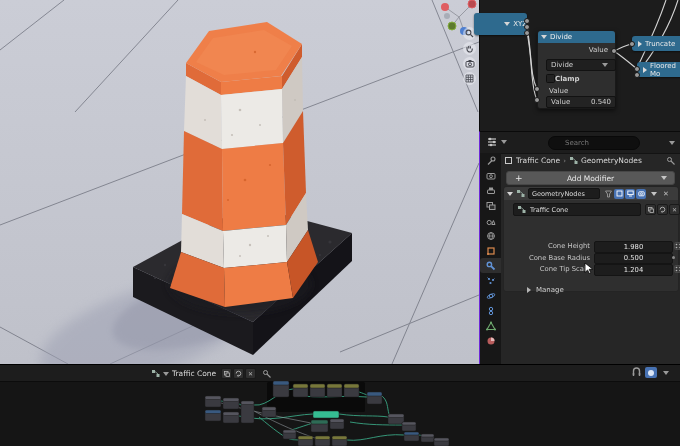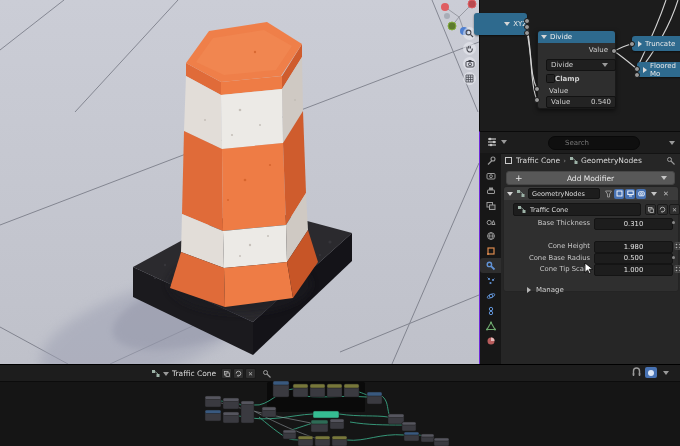--- a/index.html
+++ b/index.html
@@ -427,27 +427,20 @@
           </span>
         <span class="sm-btn">
             <svg width="7" height="7">
               <path d="M1.2,3.5 A2.3,2.3 0 1 1 3.5,5.8" fill="none" stroke="#b5b5b5" stroke-width=".9"></path>
               <polygon points="3.5,4.6 3.5,7 1.8,5.8" fill="#b5b5b5"></polygon>
             </svg>
           </span>
         <span class="sm-btn">✕</span>
       </div>
 
-      <div class="prow" style="top:31px;">
-        <span class="plabel">Base Thickness</span>
-        <div class="pfield">
-            <span>0.310</span>
-          </div>
-        <span class="dot"></span>
-      </div>
       <div class="prow" style="top:54px;">
         <span class="plabel">Cone Height</span>
         <div class="pfield">
             <span>1.980</span>
           </div>
         <svg style="position:absolute;left:170px;top:1px;" width="9" height="8">
             <rect x=".5" y=".5" width="8" height="7" rx="1" fill="#3a3a3a" stroke="#555" stroke-width=".6"></rect>
             <circle cx="2.5" cy="2.5" r=".8" fill="#b5b5b5"></circle>
             <circle cx="6" cy="2.5" r=".8" fill="#b5b5b5"></circle>
             <circle cx="2.5" cy="5.5" r=".8" fill="#b5b5b5"></circle>
@@ -458,21 +451,21 @@
       <div class="prow" style="top:65.5px;">
         <span class="plabel">Cone Base Radius</span>
         <div class="pfield">
             <span>0.500</span>
           </div>
         <span class="dot"></span>
       </div>
       <div class="prow" style="top:77px;">
         <span class="plabel">Cone Tip Scale</span>
         <div class="pfield">
-            <span>1.000</span>
+            <span>1.204</span>
           </div>
         <svg style="position:absolute;left:170px;top:1px;" width="9" height="8">
             <rect x=".5" y=".5" width="8" height="7" rx="1" fill="#3a3a3a" stroke="#555" stroke-width=".6"></rect>
             <circle cx="2.5" cy="2.5" r=".8" fill="#b5b5b5"></circle>
             <circle cx="6" cy="2.5" r=".8" fill="#b5b5b5"></circle>
             <circle cx="2.5" cy="5.5" r=".8" fill="#b5b5b5"></circle>
             <circle cx="6" cy="5.5" r=".8" fill="#b5b5b5"></circle>
           </svg>
 
       </div>

